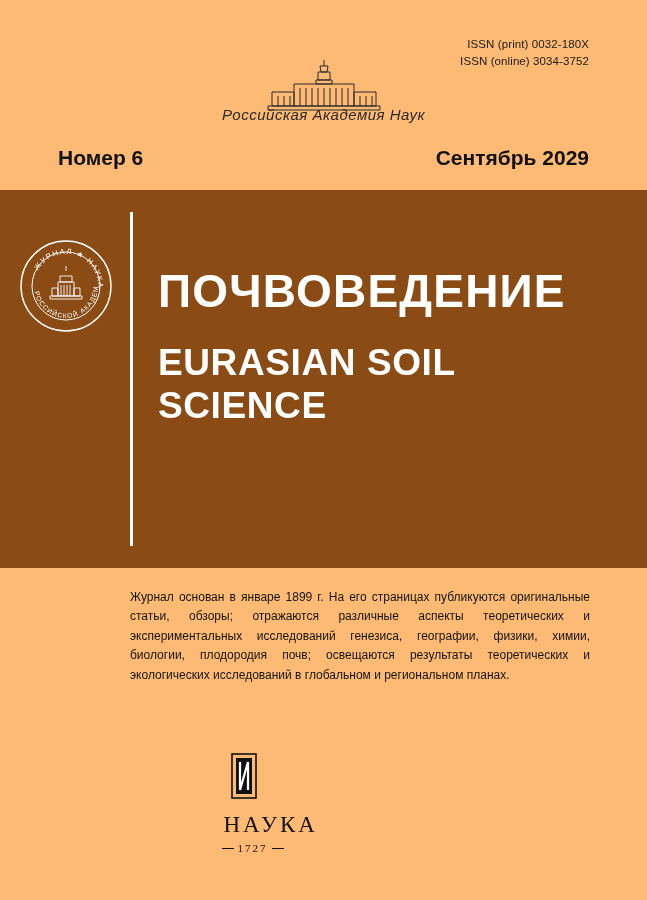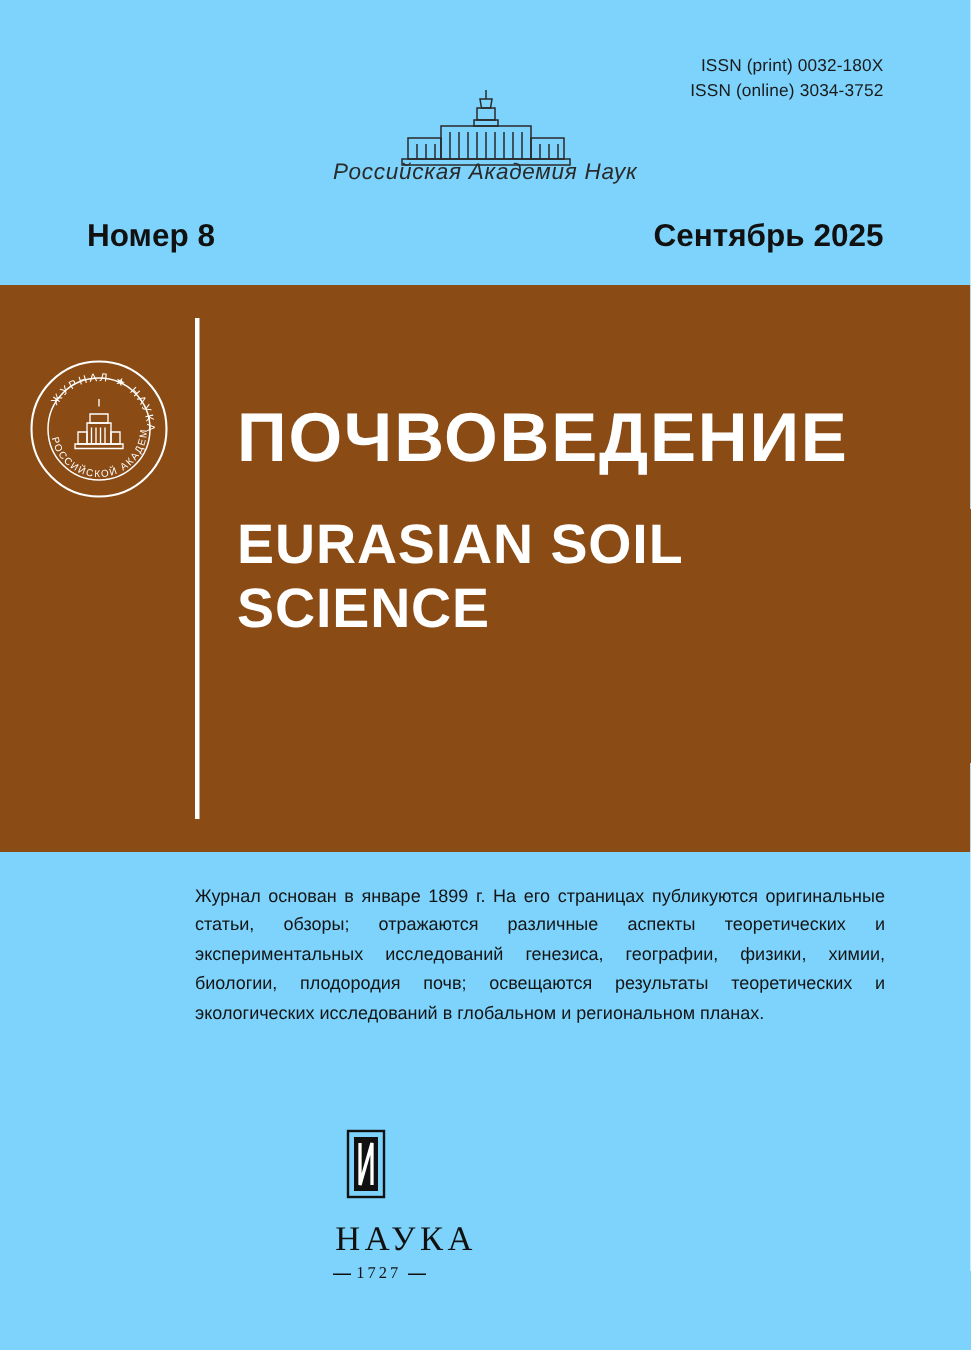--- a/index.html
+++ b/index.html
@@ -8,21 +8,21 @@
     background: #ffffff;
   }
   body {
     font-family: "Liberation Sans", sans-serif;
     -webkit-font-smoothing: antialiased;
   }
   .page {
     position: relative;
     width: 647px;
     height: 900px;
-    background: #7dd3fc;
+    background: #fdba74;
     overflow: hidden;
     margin: 0 auto;
   }
 
   
   .issn-block {
     position: absolute;
     top: 36px;
     right: 58px;
     text-align: right;
@@ -208,22 +208,22 @@
           <path d="M96 38 L96 48 M102 38 L102 48 M108 38 L108 48"></path>
 
           <path d="M4 48 L116 48 L116 52 L4 52 Z"></path>
         </g>
       </svg>
     </span>
     <div class="ras-script">Российская Академия Наук</div>
   </div>
 
   <div class="issue-line">
-    <div class="issue-number">Номер 8</div>
-    <div class="issue-date">Сентябрь 2025</div>
+    <div class="issue-number">Номер 6</div>
+    <div class="issue-date">Сентябрь 2029</div>
   </div>
 
   <div class="brown-band">
     <div class="band-divider"></div>
 
     <div class="seal">
       <svg width="96" height="96" viewBox="0 0 96 96" aria-hidden="true">
         <circle cx="48" cy="48" r="45" fill="none" stroke="#ffffff" stroke-width="1.4"></circle>
         <circle cx="48" cy="48" r="34" fill="none" stroke="#ffffff" stroke-width="1"></circle>
         <g fill="none" stroke="#ffffff" stroke-width="0.9">

